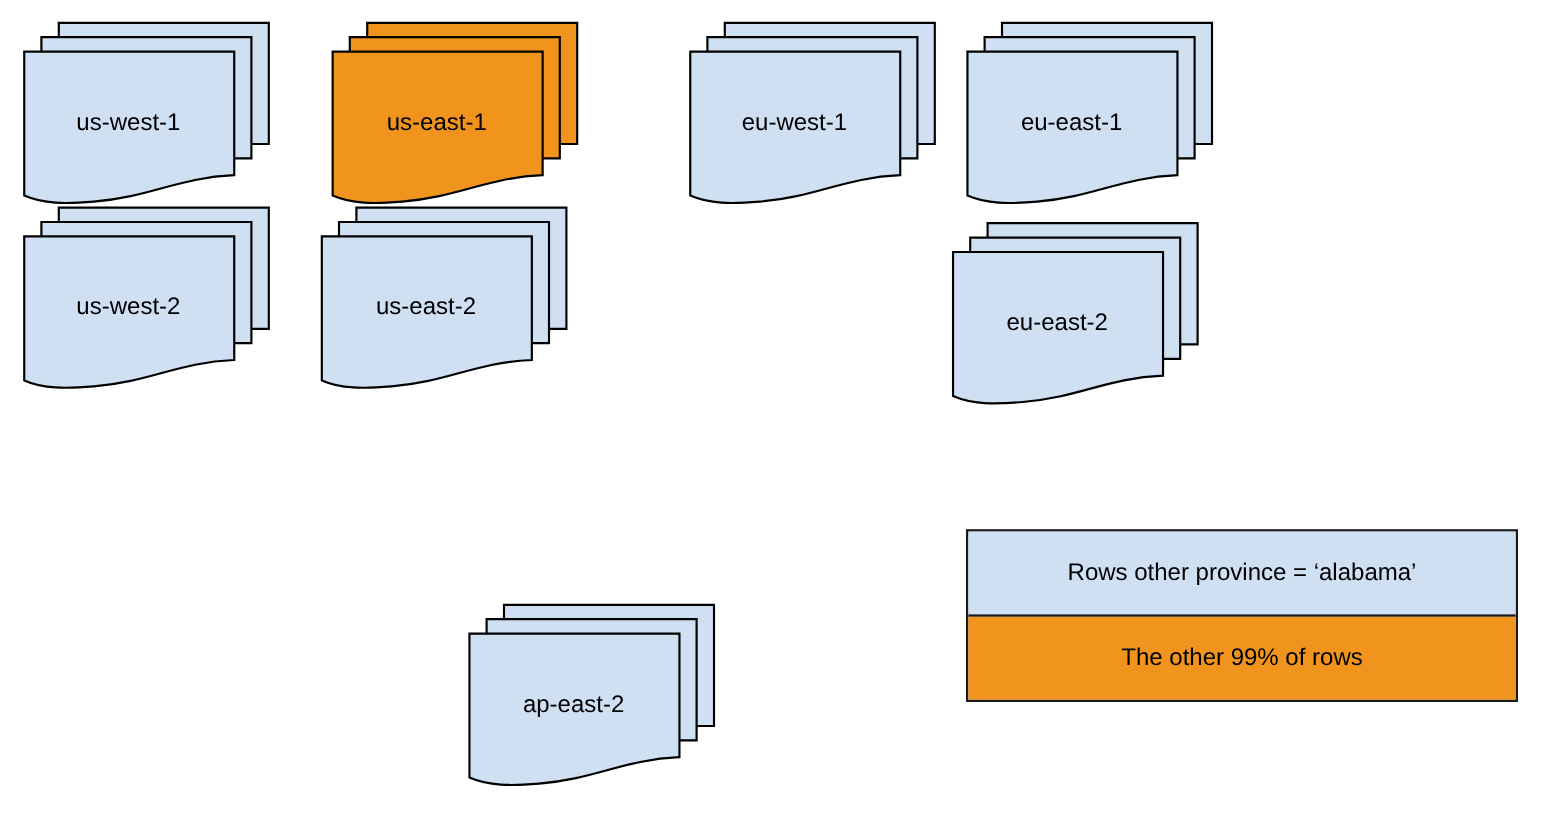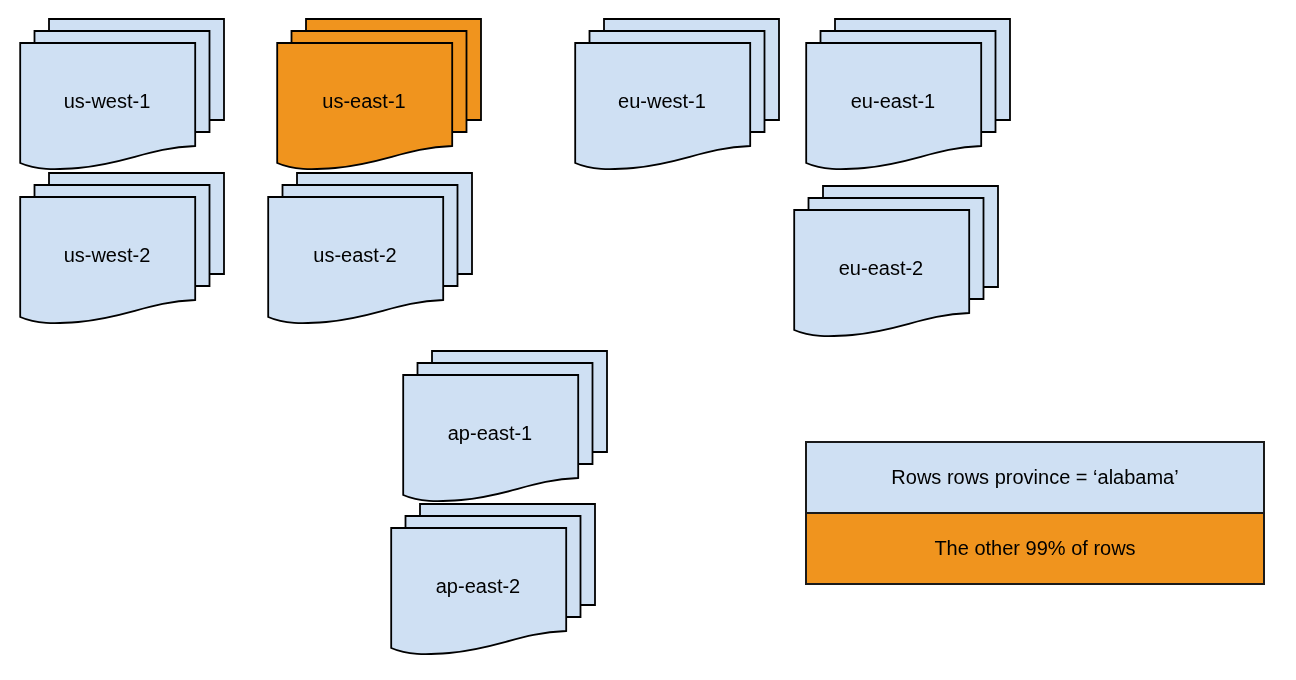--- a/index.html
+++ b/index.html
@@ -118,40 +118,32 @@
 
   <div class="stack pos-7 blue">
     <svg width="207" height="153" viewBox="0 0 207 153">
       <path class="sheet" d="M30 1 H205 V102 H30 Z"></path>
       <path class="sheet" d="M15.5 13 H190.5 V114 H15.5 Z"></path>
       <path class="sheet" transform="translate(1.2,25)" d="M0 0 H175 V103 C128 105 106 121 58 125 C34 127 16 127 0 120 Z"></path>
       <text class="stack-label" x="88" y="90">eu-east-2</text>
     </svg>
   </div>
 
-  <div class="stack pos-8 blue">
-    <svg width="207" height="153" viewBox="0 0 207 153">
-      <path class="sheet" d="M30 1 H205 V102 H30 Z"></path>
-      <path class="sheet" d="M15.5 13 H190.5 V114 H15.5 Z"></path>
-      <path class="sheet" transform="translate(1.2,25)" d="M0 0 H175 V103 C128 105 106 121 58 125 C34 127 16 127 0 120 Z"></path>
-      <text class="stack-label" x="88" y="90">ap-east-1</text>
-    </svg>
-  </div>
 
   <div class="stack pos-9 blue">
     <svg width="207" height="153" viewBox="0 0 207 153">
       <path class="sheet" d="M30 1 H205 V102 H30 Z"></path>
       <path class="sheet" d="M15.5 13 H190.5 V114 H15.5 Z"></path>
       <path class="sheet" transform="translate(1.2,25)" d="M0 0 H175 V103 C128 105 106 121 58 125 C34 127 16 127 0 120 Z"></path>
       <text class="stack-label" x="88" y="90">ap-east-2</text>
     </svg>
   </div>
 
   <div class="legend">
     <div class="legend-row blue">
-      <span>Rows rows province = ‘alabama’</span>
+      <span>Rows other province = ‘alabama’</span>
     </div>
     <div class="legend-row orange">
       <span>The other 99% of rows</span>
     </div>
   </div>
 
 </div>
 
 </body></html>

